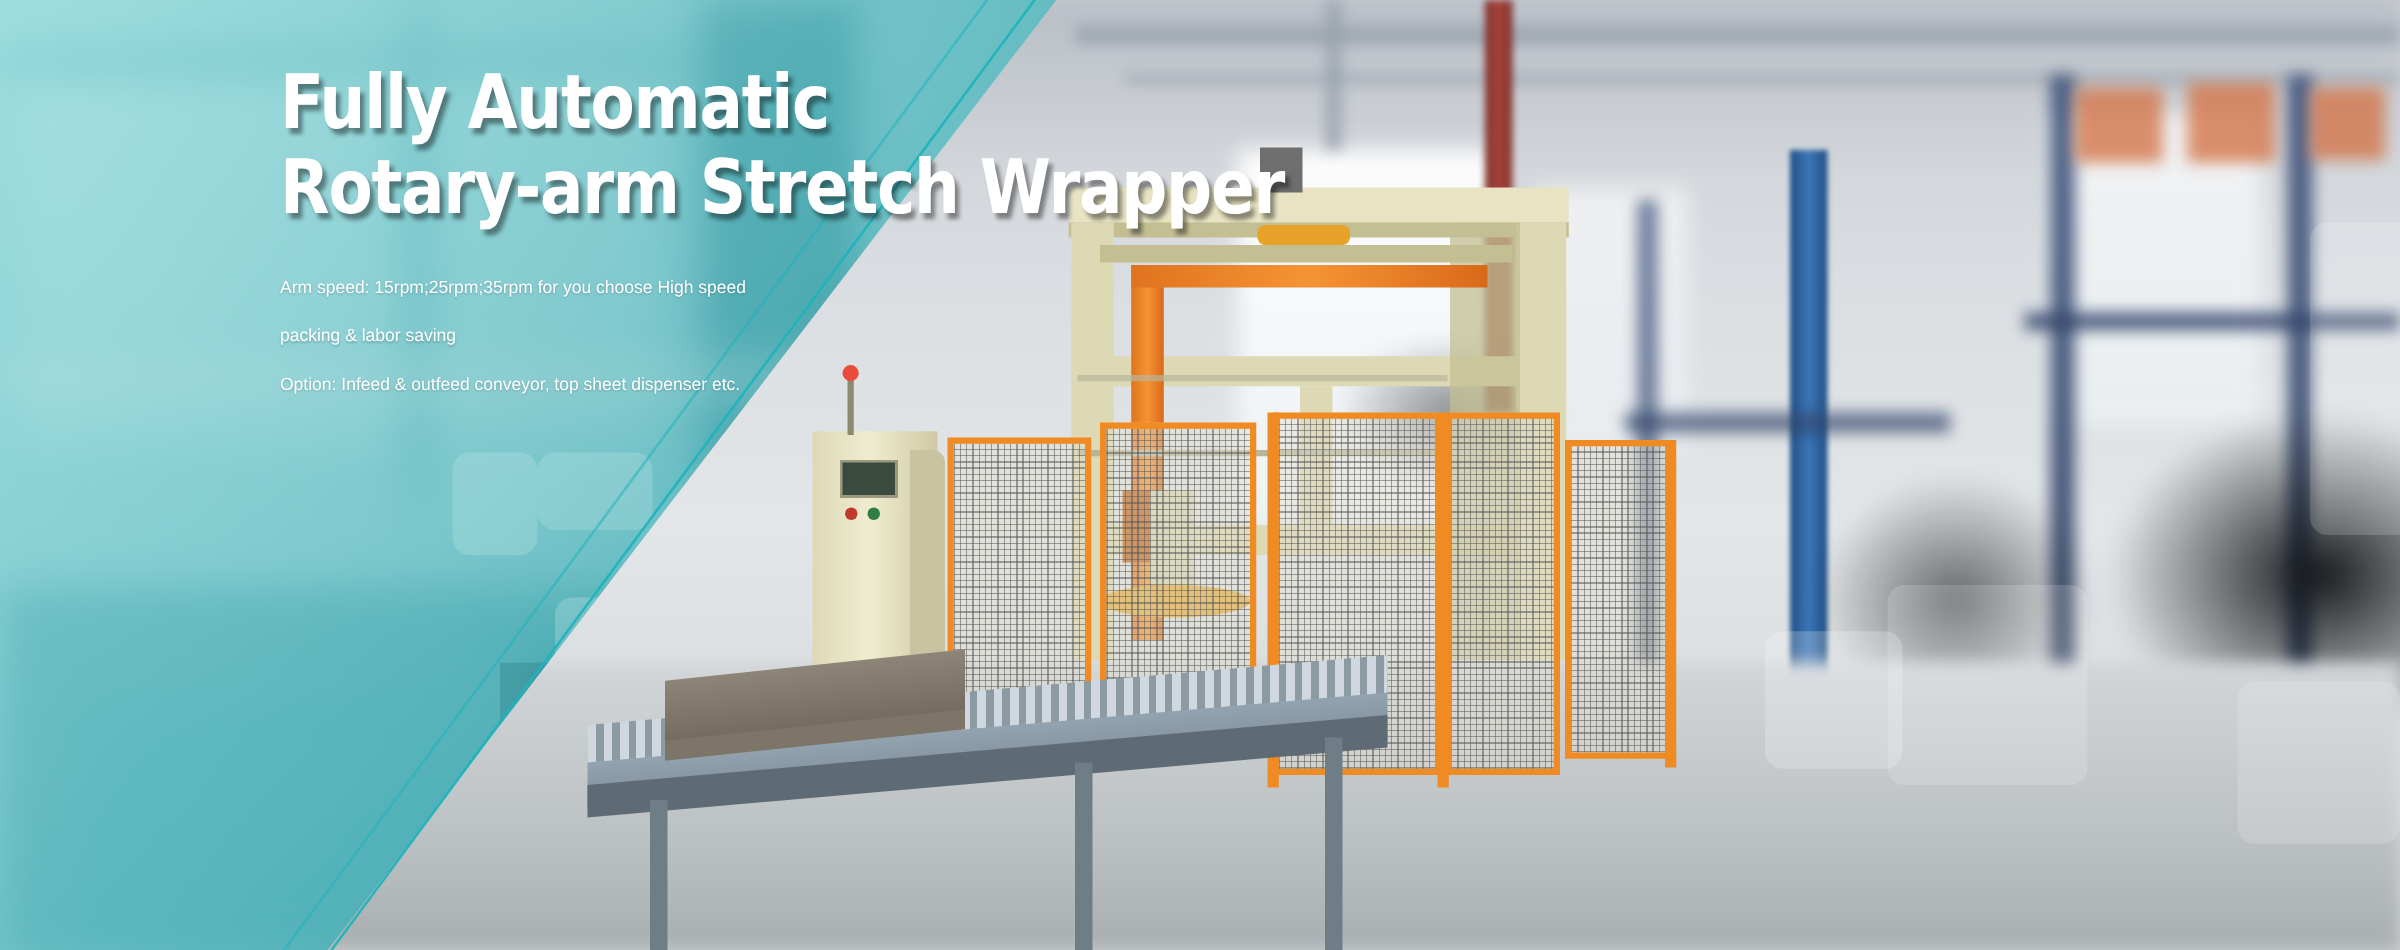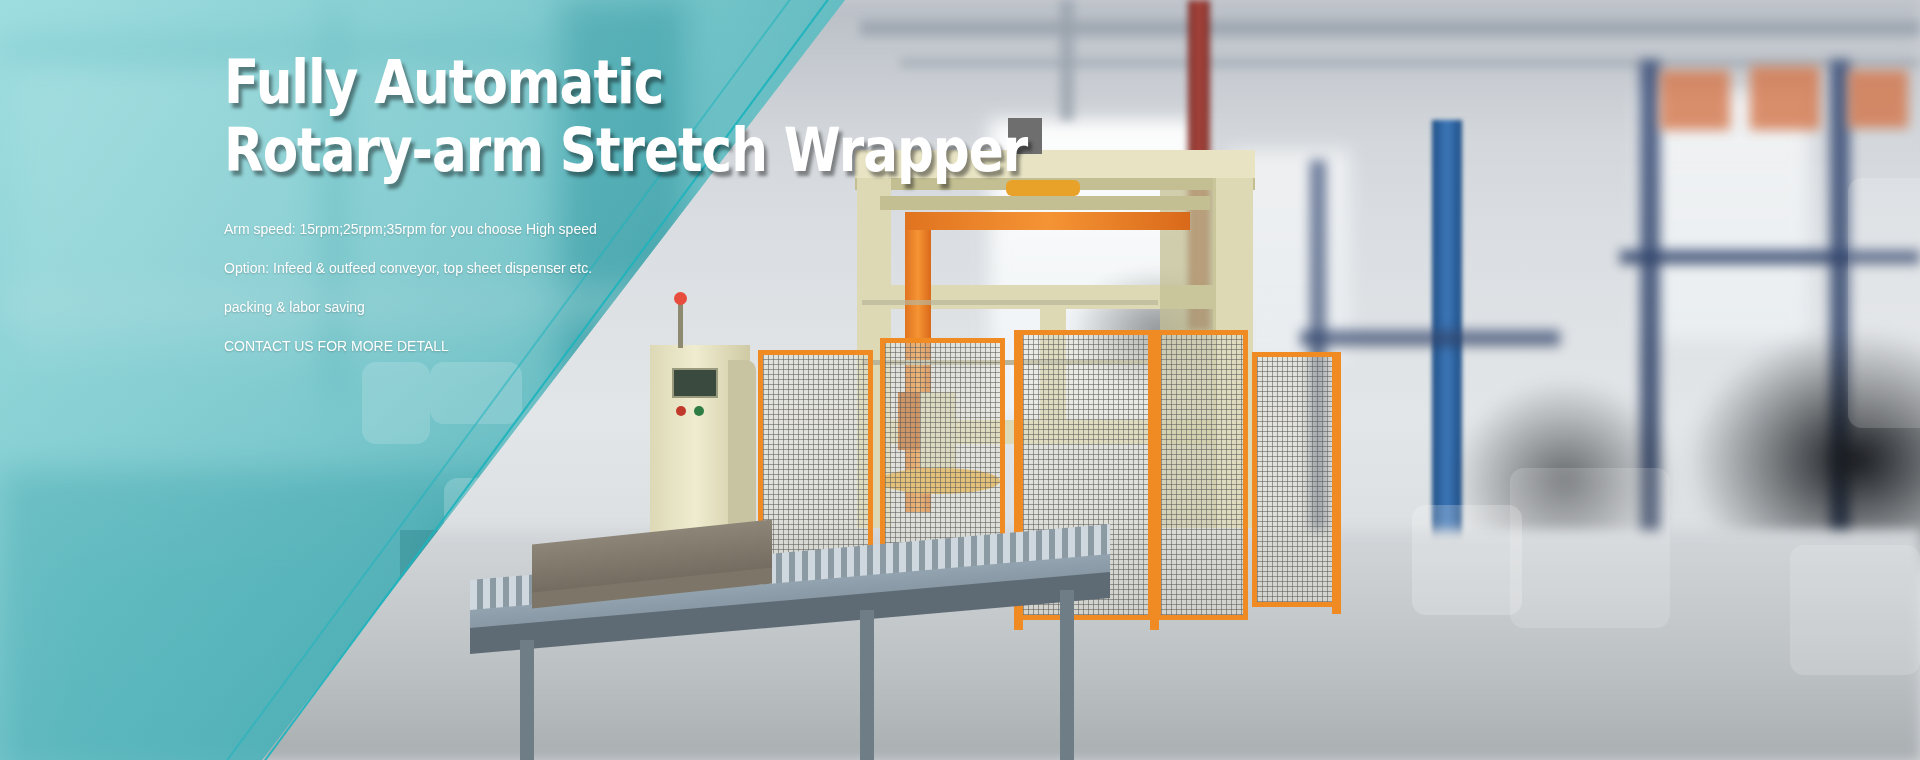--- a/index.html
+++ b/index.html
@@ -307,19 +307,18 @@
   <div class="accent-line-2"></div>
   <div class="accent-line"></div>
 
   <div class="copy">
     <h1 class="headline">
       <span class="ln">Fully Automatic</span>
       <span class="ln">Rotary-arm Stretch Wrapper</span>
     </h1>
     <div class="subcopy">
       <p class="subline">Arm speed: 15rpm;25rpm;35rpm for you choose High speed</p>
+      <p class="subline">packing &amp; labor saving</p>
       <p class="subline">Option: Infeed &amp; outfeed conveyor, top sheet dispenser etc.</p>
-      <p class="subline">packing &amp; labor saving</p>
-      <p class="subline">CONTACT US FOR MORE DETALL</p>
     </div>
   </div>
 
 </div>
 
 </body></html>

